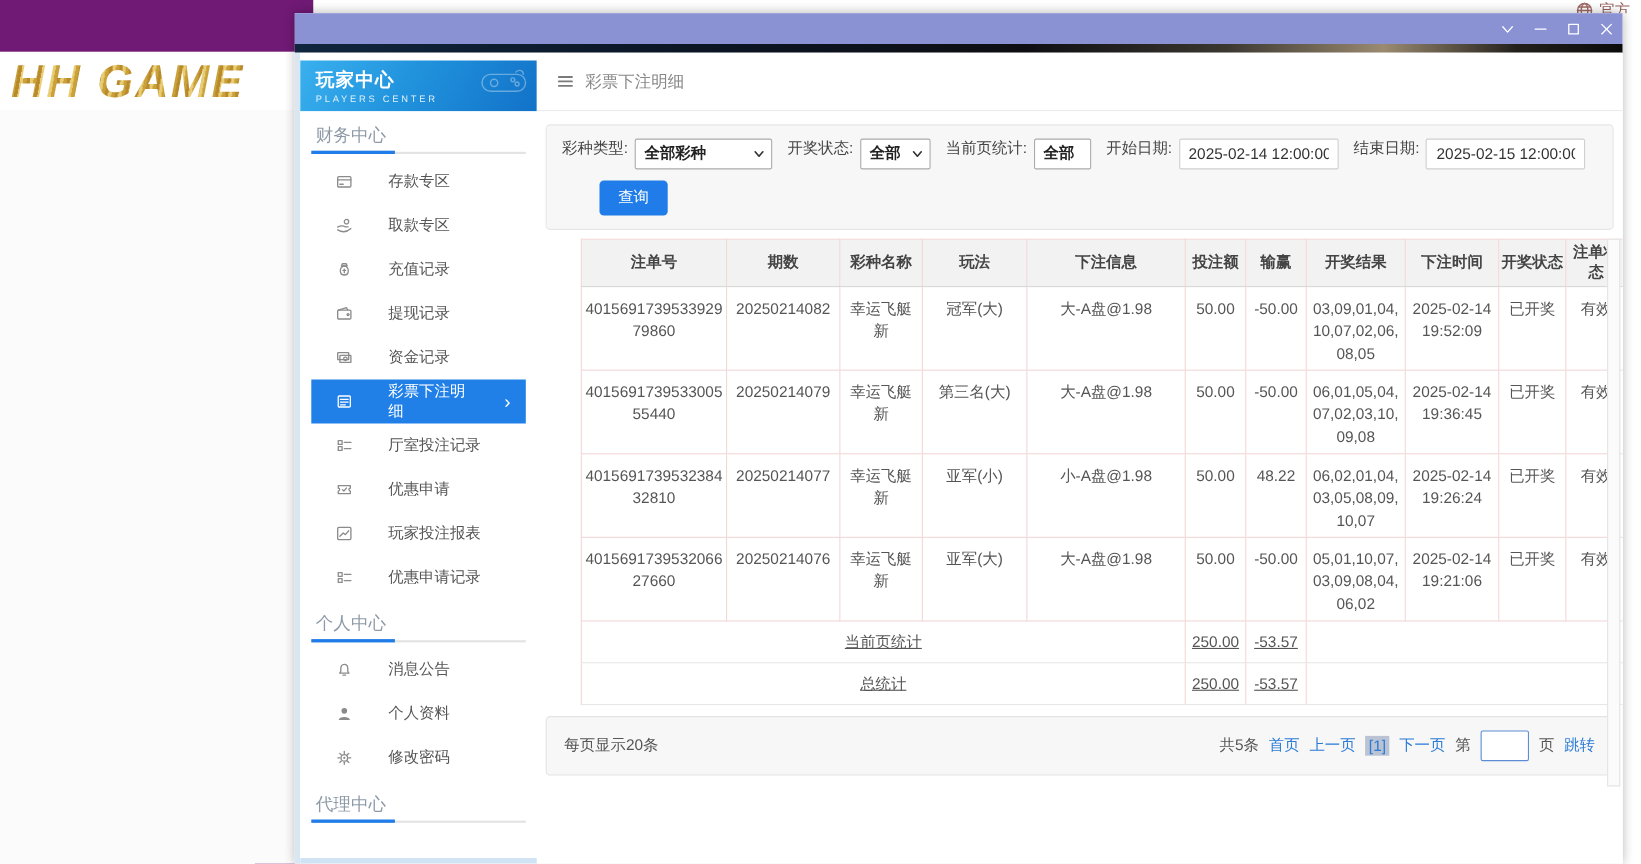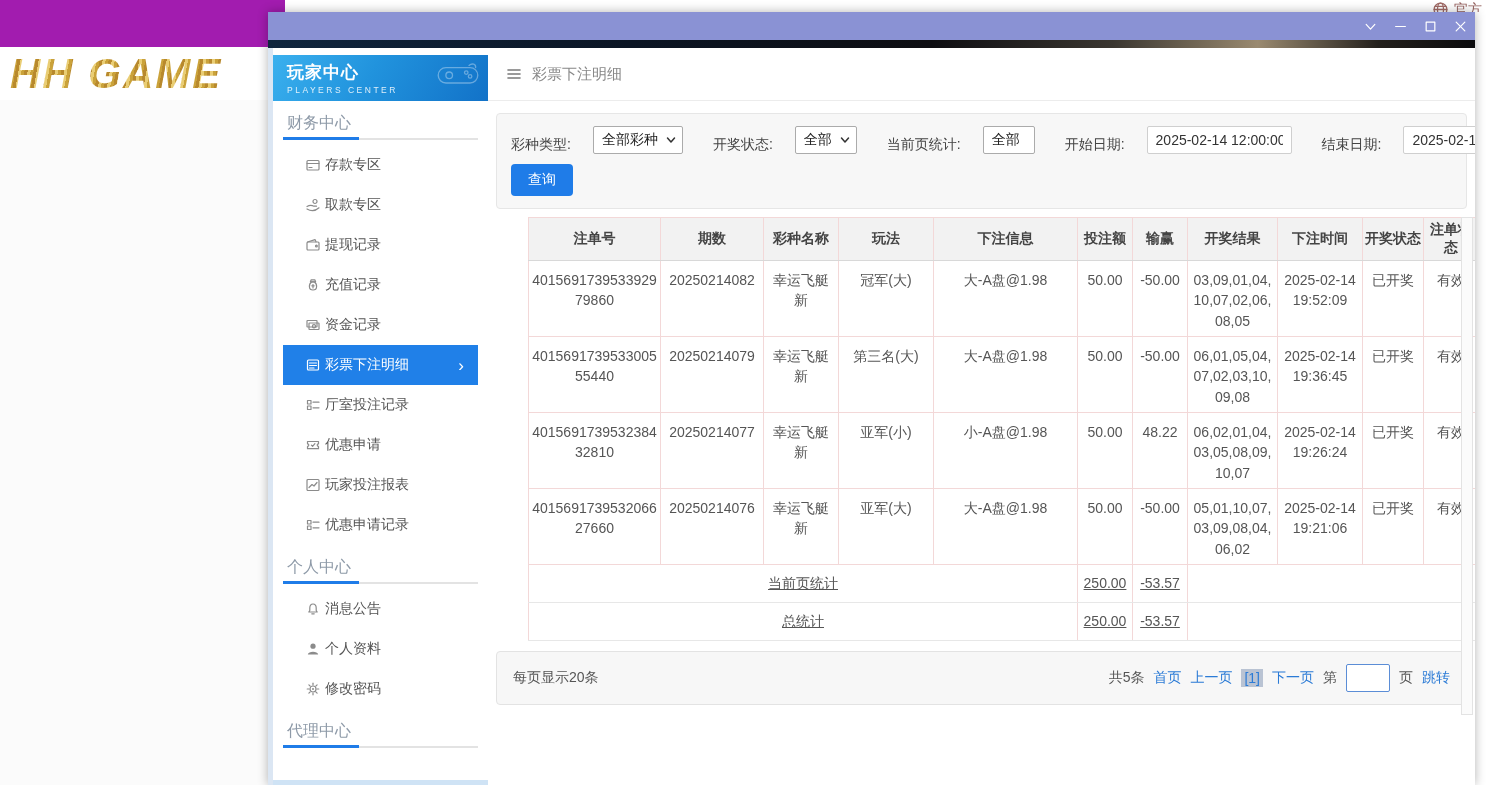--- a/index.html
+++ b/index.html
@@ -1,21 +1,21 @@
 <!DOCTYPE html>
 <html><head>
 <meta charset="utf-8">
 <style>
   html,body{margin:0;padding:0;width:1492px;height:785px;overflow:hidden;
     font-family:"Liberation Sans","DejaVu Sans",sans-serif;background:#fff;}
   .abs{position:absolute;}
   svg.ic{fill:none;stroke:currentColor;stroke-width:1.2;stroke-linecap:round;stroke-linejoin:round;display:block;}
 
   
-  #desktop-left{left:0;top:0;width:285px;height:785px;background:#a21caf;}
+  #desktop-left{left:0;top:0;width:285px;height:785px;background:#701a75;}
   #logo-band{left:0;top:47px;width:285px;height:53px;background:#fff;display:flex;align-items:center;padding-left:10px;box-sizing:border-box;}
   #brand-logo{font-size:42px;font-weight:bold;font-style:italic;letter-spacing:2px;
     background:repeating-linear-gradient(100deg,#b8892d 0 3px,#e9cd74 3px 6px,#caa23a 6px 9px);
     -webkit-background-clip:text;background-clip:text;color:transparent;white-space:nowrap;}
   #left-lower{left:0;top:100px;width:285px;height:685px;background:#fbfbfb;}
   #desktop-topright{left:285px;top:0;right:0;height:12px;background:#fff;overflow:hidden;
     display:flex;justify-content:flex-end;align-items:flex-start;padding-right:10px;gap:5px;color:#96625f;}
   #desktop-topright .g-icon{width:17px;height:17px;margin-top:1px;color:#a06a66;}
   #desktop-topright .g-label{font-size:14px;margin-top:1px;font-family:Liberation Serif, serif;}
 
@@ -33,44 +33,44 @@
   #sidebar{left:5px;top:0;width:215px;height:737px;background:#fff;box-sizing:border-box;padding-top:7px;}
   #side-header{position:relative;width:215px;height:46px;background:linear-gradient(120deg,#3ab0ee 0%,#2193dd 45%,#1272c8 100%);
     color:#fff;box-sizing:border-box;padding:6px 0 0 14px;overflow:hidden;}
   #side-header .t1{font-size:17px;font-weight:bold;letter-spacing:1px;}
   #side-header .t2{font-size:8.5px;letter-spacing:2.5px;color:rgba(255,255,255,.85);margin-top:1px;}
   #side-header .pad-icon{position:absolute;right:8px;top:6px;width:44px;height:28px;color:rgba(255,255,255,.35);}
   #sidebar-sections{padding:0 10px;}
   .section-title{margin:12px 4px 4px;font-size:16px;color:#8e9aa8;}
   .section-underline{position:relative;height:2px;background:#e3e3e3;margin-bottom:5px;}
   .section-underline i{position:absolute;left:0;top:-1px;width:76px;height:3px;background:#1f7ce8;}
-  .menu-item{height:40px;display:flex;align-items:center;gap:4px;padding-left:22px;color:#555;font-size:14px;cursor:pointer;}
+  .menu-item{height:40px;display:flex;align-items:center;gap:32px;padding-left:22px;color:#555;font-size:14px;cursor:pointer;}
   .menu-item .mi-icon{width:16px;height:16px;color:#8b8b8b;flex:none;}
   .menu-item .mi-icon svg{width:16px;height:16px;}
   .menu-item.active{background:#2080e8;color:#fff;}
   .menu-item.active .mi-icon{color:#fff;}
   .menu-item .mi-chevron{margin-left:auto;padding-right:14px;font-size:17px;line-height:1;}
   #sidebar-bottom-strip{left:5px;bottom:0;width:215px;height:5px;background:#cfe3f5;}
 
   
   #main{left:220px;top:0;width:987px;height:737px;background:#fff;overflow:hidden;}
   #page-header{height:52px;display:flex;align-items:center;gap:10px;padding-left:18px;border-bottom:1px solid #ececec;color:#888;}
   #page-header .ham{width:16px;height:16px;color:#7a7a7a;}
   #page-title{font-size:15px;}
 
   #filter-panel{margin:12px 8px 0;background:#f7f7f7;border:1px solid #e6e6e6;border-radius:4px;padding:12px 14px;box-sizing:border-box;width:971px;}
-  .filter-row{display:flex;align-items:flex-end;gap:22px;font-size:14px;color:#444;white-space:nowrap;}
+  .filter-row{display:flex;align-items:flex-start;gap:6px;font-size:14px;color:#444;white-space:nowrap;}
   .sel{background:#fff;border:1px solid #ababab;border-radius:2px;height:28px;display:flex;align-items:center;
-    padding:0 6px 0 8px;gap:8px;color:#222;font-size:14px;cursor:pointer;box-sizing:border-box;}
+    padding:0 6px 0 8px;gap:8px;color:#222;font-size:14px;cursor:pointer;box-sizing:border-box;font-weight:bold;}
   .sel .car{width:10px;height:10px;color:#333;}
   .sel.w-big{width:125px;justify-content:space-between;}
   .sel.w-mid{width:64px;justify-content:space-between;}
   .sel.w-sm{width:52px;justify-content:space-between;}
   .date-input{width:145px;height:28px;border:1px solid #cfcfcf;border-radius:2px;font-size:14px;color:#333;padding:4px 8px;box-sizing:border-box;font-family:inherit;}
-  #search-btn{margin-top:10px;background:#1f7ce8;color:#fff;border:none;border-radius:4px;font-size:14px;padding:7px 17px;cursor:pointer;font-family:inherit;}
+  #search-btn{margin-top:10px;background:#1f7ce8;color:#fff;border:none;border-radius:4px;font-size:14px;padding:7px 17px;cursor:pointer;font-family:inherit;margin-left:34px;}
   .flabel{margin-left:8px;}
   .flabel:first-child{margin-left:0;}
 
   
   #table-wrap{margin:8px 8px 0;position:relative;padding-left:32px;}
   table#bets{border-collapse:collapse;table-layout:fixed;width:950px;background:#fff;}
   #bets th,#bets td{border:1px solid #f3d8d8;text-align:center;font-size:14px;word-break:break-all;}
   #bets th{background:#f2f2f2;color:#444;height:42px;font-weight:bold;border-bottom:1px solid #d8d8d8;padding:0 2px;}
   #bets td{color:#555;height:76px;vertical-align:top;padding:9px 3px 0;line-height:1.45;box-sizing:border-box;}
   #bets tr.summary-row td{height:38px;vertical-align:middle;padding:0 3px;border-top:1px solid #e7e7e7;border-bottom:1px solid #e7e7e7;color:#555;text-decoration:underline;}
@@ -179,37 +179,37 @@
                 <circle cx="10" cy="4.5" r="2"></circle>
                 <path d="M2 9.5 C4.5 8 7 8.2 9 9.2 L11.5 9.2"></path>
                 <path d="M2 12 C6 14.5 10.5 14 14 10.8"></path>
               </svg>
             </span>
             <span class="mi-label">取款专区</span>
           </div>
           <div class="menu-item">
             <span class="mi-icon">
               <svg class="ic" viewBox="0 0 16 16">
-                <rect x="2" y="5" width="12" height="8" rx="1"></rect>
-                <path d="M2.5 5 L10 2.6 L11 4.8"></path>
-                <circle cx="11.4" cy="9" r=".9"></circle>
-              </svg>
-            </span>
-            <span class="mi-label">提现记录</span>
-          </div>
-          <div class="menu-item">
-            <span class="mi-icon">
-              <svg class="ic" viewBox="0 0 16 16">
                 <path d="M6.2 2.8 h3.6 l.8 2 h-5.2 z"></path>
                 <path d="M6.8 4.8 C3.6 7 3.2 13 8 13 C12.8 13 12.4 7 9.2 4.8 Z"></path>
                 <line x1="8" y1="7.6" x2="8" y2="11"></line>
                 <line x1="6.8" y1="8.8" x2="9.2" y2="8.8"></line>
               </svg>
             </span>
             <span class="mi-label">充值记录</span>
+          </div>
+          <div class="menu-item">
+            <span class="mi-icon">
+              <svg class="ic" viewBox="0 0 16 16">
+                <rect x="2" y="5" width="12" height="8" rx="1"></rect>
+                <path d="M2.5 5 L10 2.6 L11 4.8"></path>
+                <circle cx="11.4" cy="9" r=".9"></circle>
+              </svg>
+            </span>
+            <span class="mi-label">提现记录</span>
           </div>
           <div class="menu-item">
             <span class="mi-icon">
               <svg class="ic" viewBox="0 0 16 16">
                 <rect x="2" y="3.5" width="10" height="6.5" rx=".5"></rect>
                 <rect x="4" y="6" width="10" height="6.5" rx=".5"></rect>
                 <circle cx="9" cy="9.2" r="1.6"></circle>
               </svg>
             </span>
             <span class="mi-label">资金记录</span>

